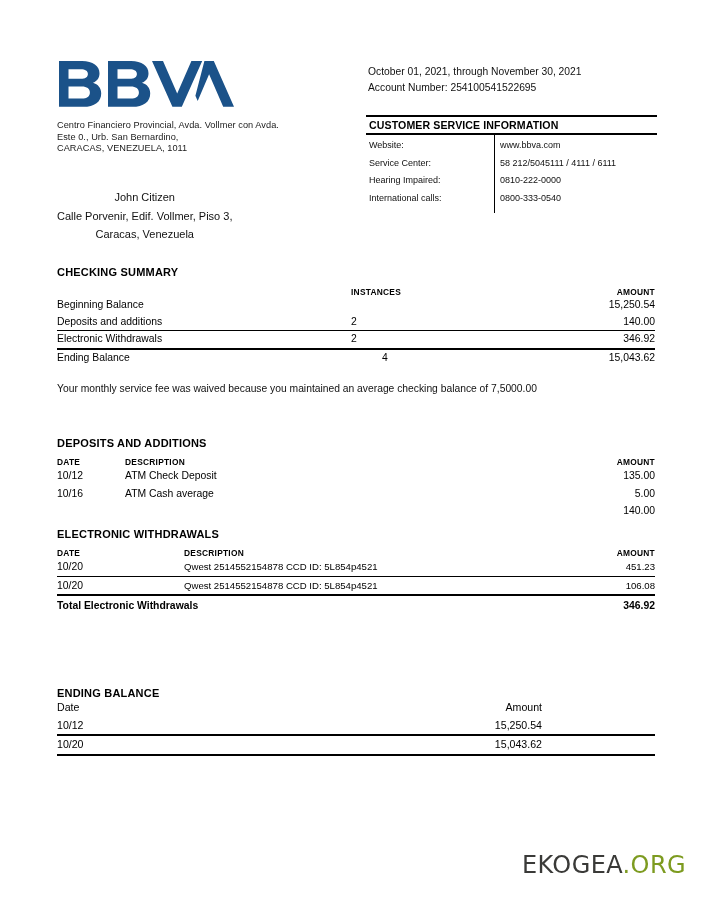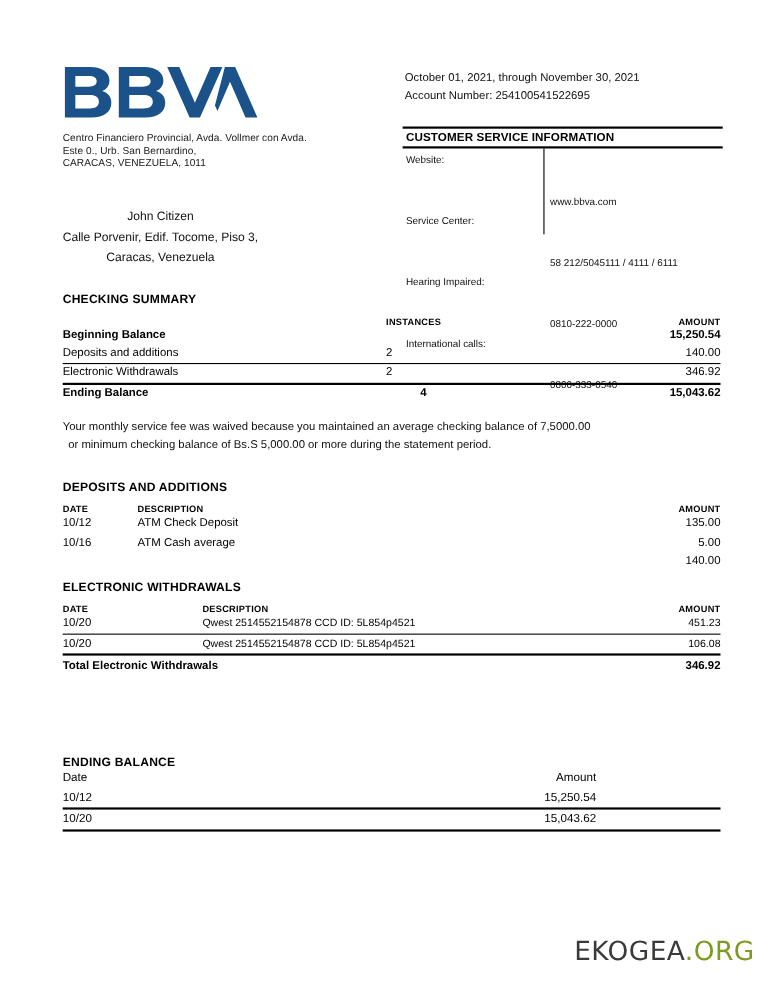--- a/index.html
+++ b/index.html
@@ -17,21 +17,21 @@
   }
 
   .page {
     position: absolute;
     left: 0; top: 0;
     width: 712px;
     height: 901px;
     background: #fff;
     overflow: hidden;
   }
-  .bold { font-weight: bold; gap: 31px; }
+  .bold { font-weight: normal; gap: 31px; }
 
   
   .logo-wrap {
     position: absolute;
     left: 57px;
     top: 60px;
     width: 180px;
     height: 52px;
   }
   .logo-wrap svg { display: block; }
@@ -85,21 +85,21 @@
     height: 78px;
     border-left: 1.6px solid #000;
   }
   .csi-row {
     display: flex;
     font-size: 9px;
     line-height: 17.5px;
     color: #111;
   }
   .csi-label { width: 128px; padding-left: 3px; box-sizing: border-box; }
-  .csi-value { padding-left: 6px; margin-top: 38px; }
+  .csi-value { padding-left: 6px; }
 
   
   .recipient {
     position: absolute;
     left: 57px;
     top: 188px;
     font-size: 11px;
     line-height: 18.6px;
     color: #111;
     text-align: center;
@@ -275,21 +275,21 @@
       </div>
       <div class="csi-row">
         <span class="csi-label">International calls:</span>
         <span class="csi-value">0800-333-0540</span>
       </div>
     </div>
   </div>
 
   <div class="recipient">
     <div>John Citizen</div>
-    <div>Calle Porvenir, Edif. Tocome, Piso 3,</div>
+    <div>Calle Porvenir, Edif. Vollmer, Piso 3,</div>
     <div>Caracas, Venezuela</div>
   </div>
 
   <div class="checking-summary">
     <div class="section-title">CHECKING SUMMARY</div>
 
     <div class="cs-head">
       <span class="col-label"></span>
       <span class="col-inst">INSTANCES</span>
       <span class="col-amt">AMOUNT</span>
@@ -314,21 +314,20 @@
     </div>
 
     <div class="cs-row bold">
       <span class="col-label">Ending Balance</span>
       <span class="col-inst">4</span>
       <span class="col-amt">15,043.62</span>
     </div>
 
     <div class="fee-note">
       <div>Your monthly service fee was waived because you maintained an average checking balance of 7,5000.00</div>
-      <div class="l2">or minimum checking balance of Bs.S 5,000.00 or more during the statement period.</div>
     </div>
   </div>
 
   <div class="deposits">
     <div class="section-title">DEPOSITS AND ADDITIONS</div>
 
     <div class="txn-head">
       <span class="dep-date">DATE</span>
       <span class="dep-desc">DESCRIPTION</span>
       <span class="dep-amt">AMOUNT</span>

